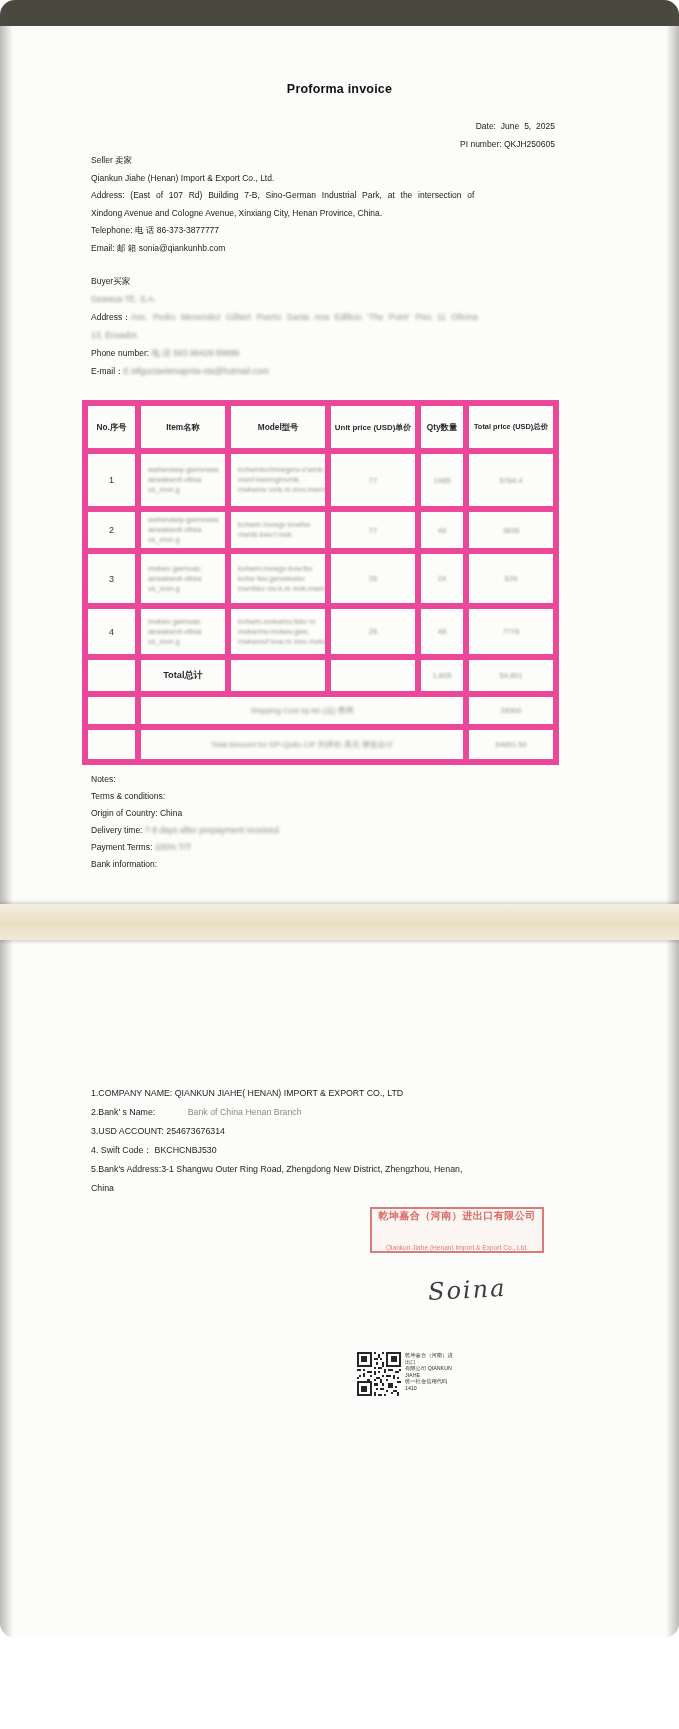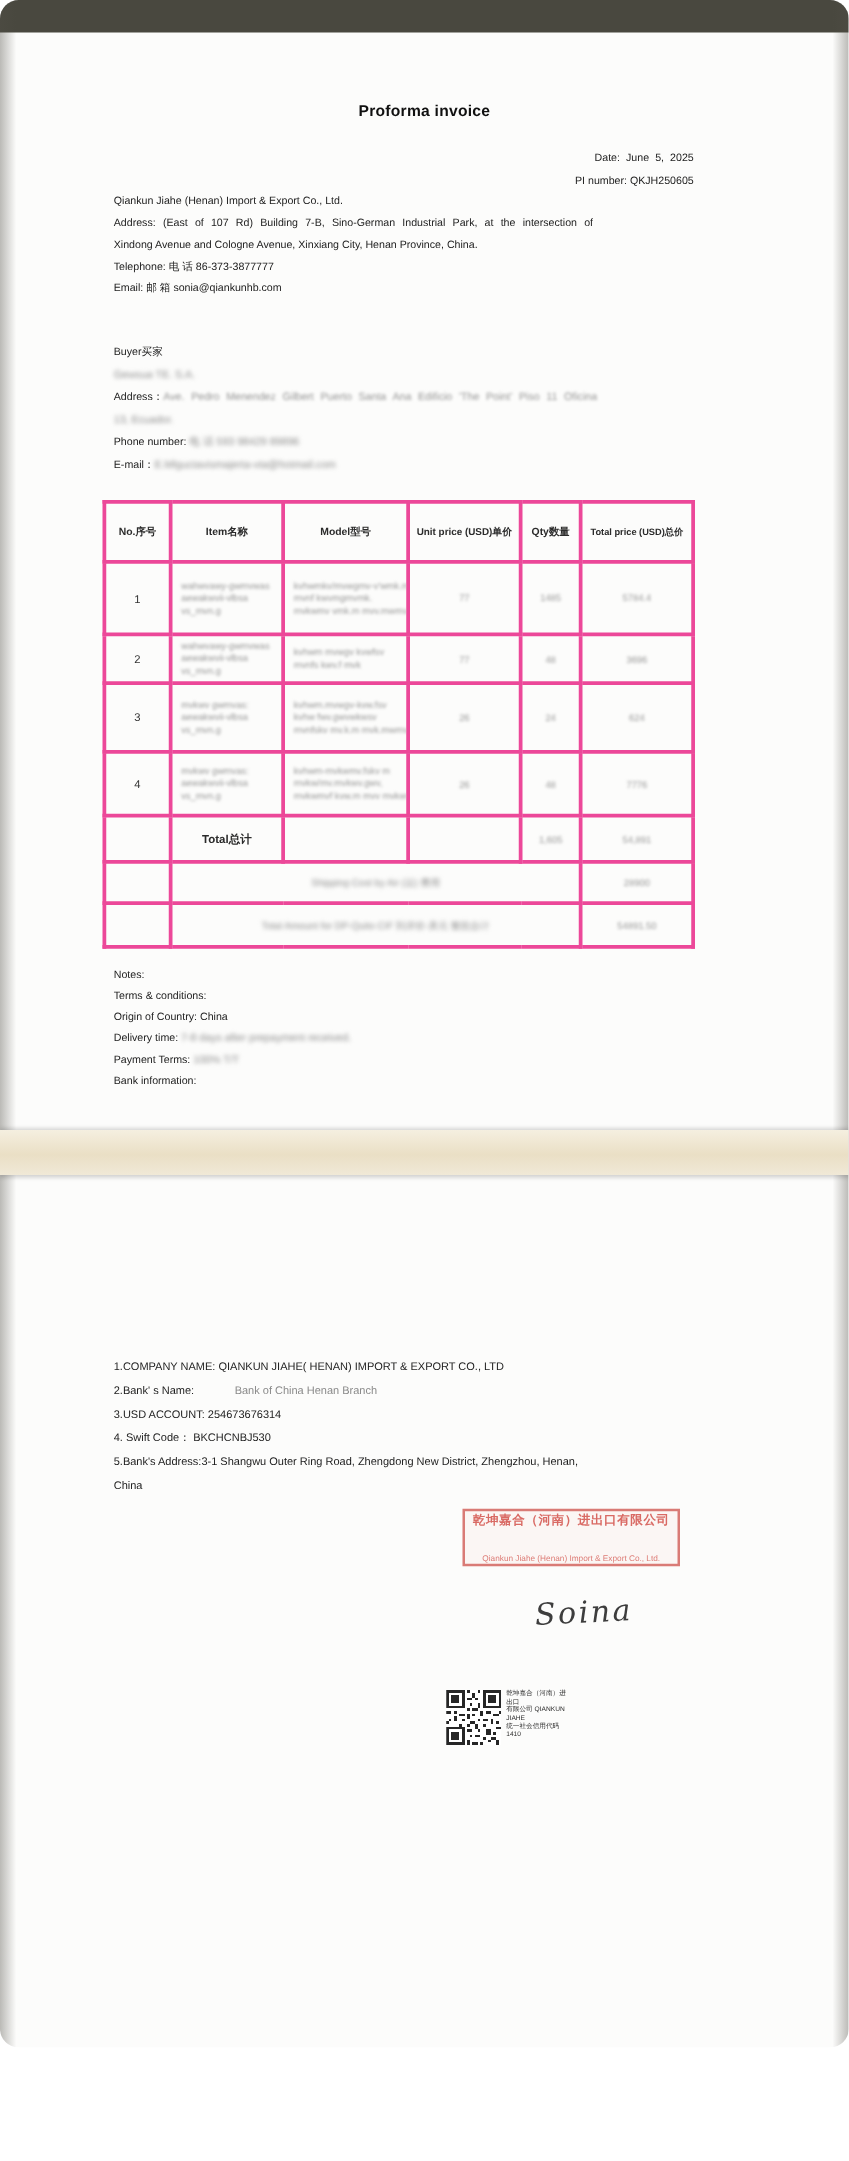--- a/index.html
+++ b/index.html
@@ -29,21 +29,21 @@
   .seller{top:152px;line-height:17.6px;}
   .buyer{top:272px;line-height:18px;}
   .ws1{word-spacing:3.4px;}
   .blur{color:#8d8d8d;filter:blur(1.5px);}
   .blur2{color:#949494;filter:blur(1.4px);word-spacing:3px;}
   .blur-s{color:#979797;filter:blur(1.2px);}
 
   
   table.inv{position:absolute;left:82px;top:400px;width:471px;border-collapse:collapse;table-layout:fixed;
     font-size:8.3px;color:#2b2b2b;}
-  table.inv td,table.inv th{border:3px solid #ec4899;padding:0;vertical-align:middle;overflow:hidden;}
+  table.inv td,table.inv th{border:6px solid #ec4899;padding:0;vertical-align:middle;overflow:hidden;}
   table.inv th{font-weight:600;text-align:center;white-space:nowrap;}
   th.h-last{font-size:7.4px;}
   th.h-unit{font-size:7.9px;}
   .c-no{text-align:center;font-size:9px;color:#333;}
   .c-item,.c-model{padding:3px 7px !important;text-align:left;}
   .cl{font-size:7.4px;line-height:10px;white-space:nowrap;}
   .c-num{text-align:center;font-size:7.5px;}
   .c-total-label{text-align:center;font-size:9.2px;font-weight:600;margin-top:37px;}
   .c-mid{text-align:center;font-size:7.8px;}
 
@@ -73,20 +73,21 @@
   <div class="shade r"></div>
 
   <div class="title">Proforma invoice</div>
 
   <div class="meta">
     <div class="ws">Date: June 5, 2025</div>
     <div>PI number: QKJH250605</div>
   </div>
 
   <div class="block seller">
+    <div>Seller 卖家</div>
     <div>Qiankun Jiahe (Henan) Import &amp; Export Co., Ltd.</div>
     <div class="ws1">Address: (East of 107 Rd) Building 7-B, Sino-German Industrial Park, at the intersection of</div>
     <div>Xindong Avenue and Cologne Avenue, Xinxiang City, Henan Province, China.</div>
     <div>Telephone: 电 话 86-373-3877777</div>
     <div>Email: 邮 箱 sonia@qiankunhb.com</div>
   </div>
 
   <div class="block buyer">
     <div>Buyer买家</div>
     <div><span class="blur">Gewsua TE. S.A.</span></div>

